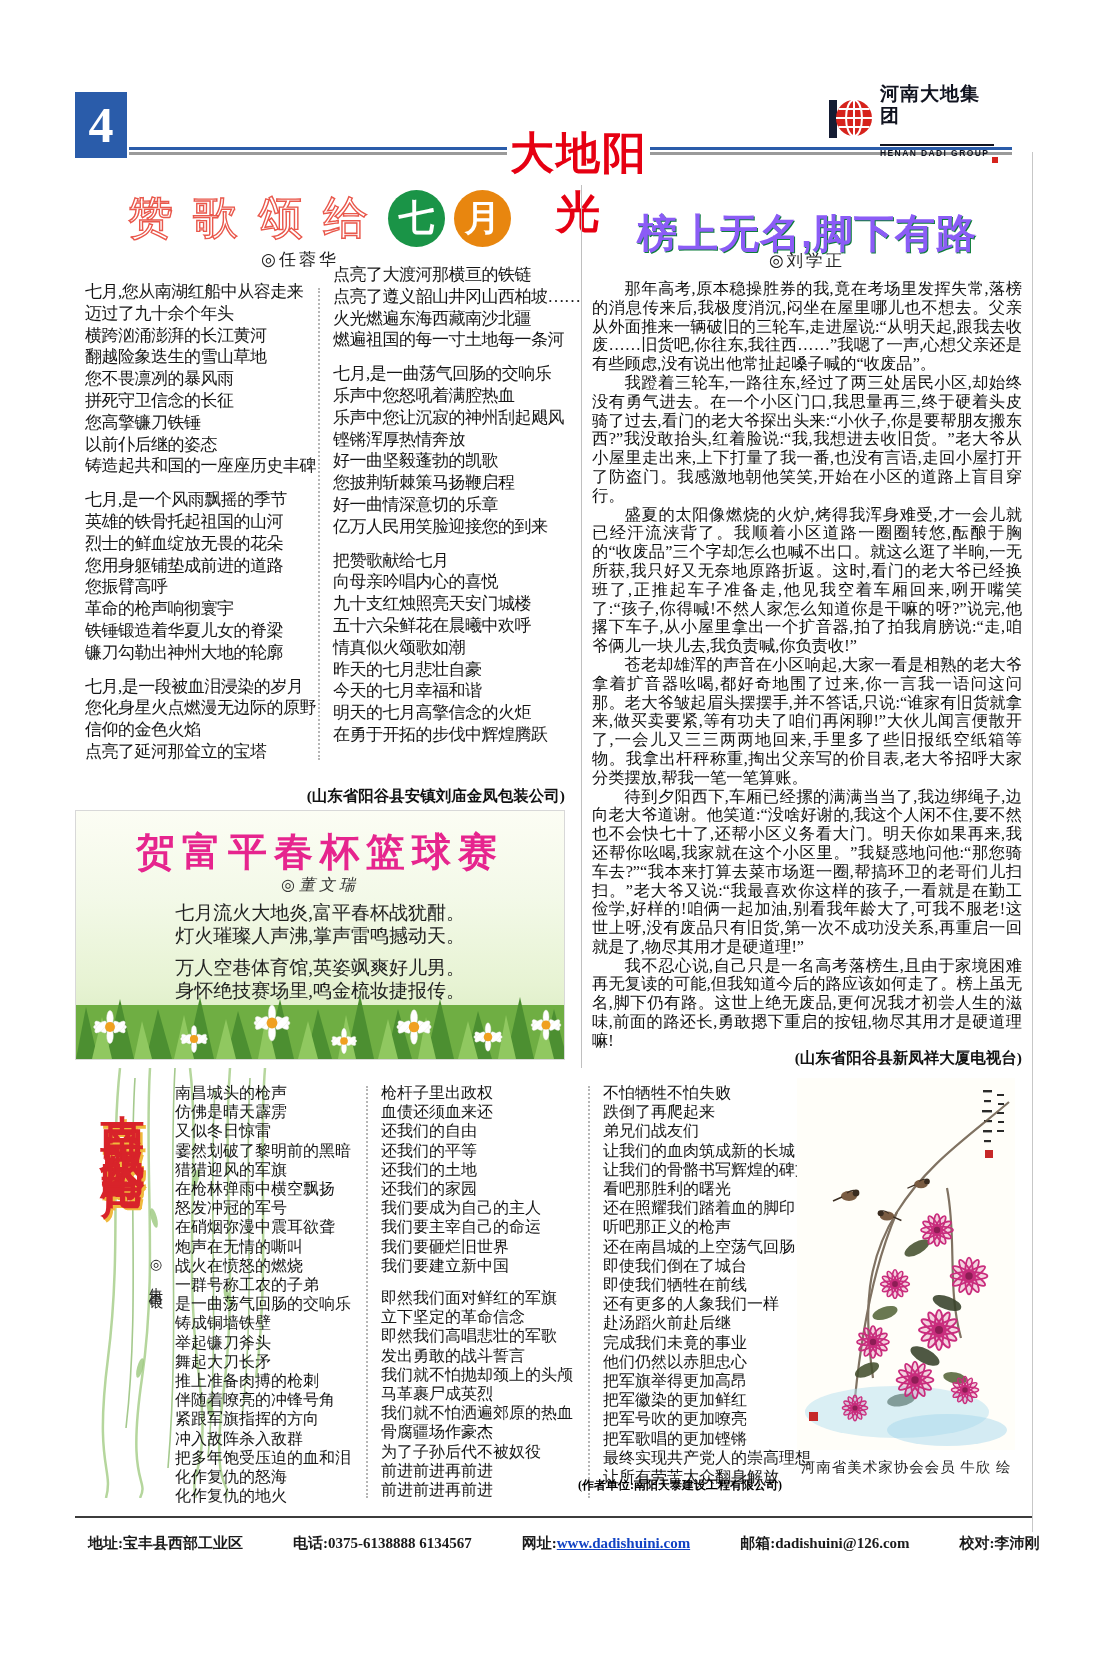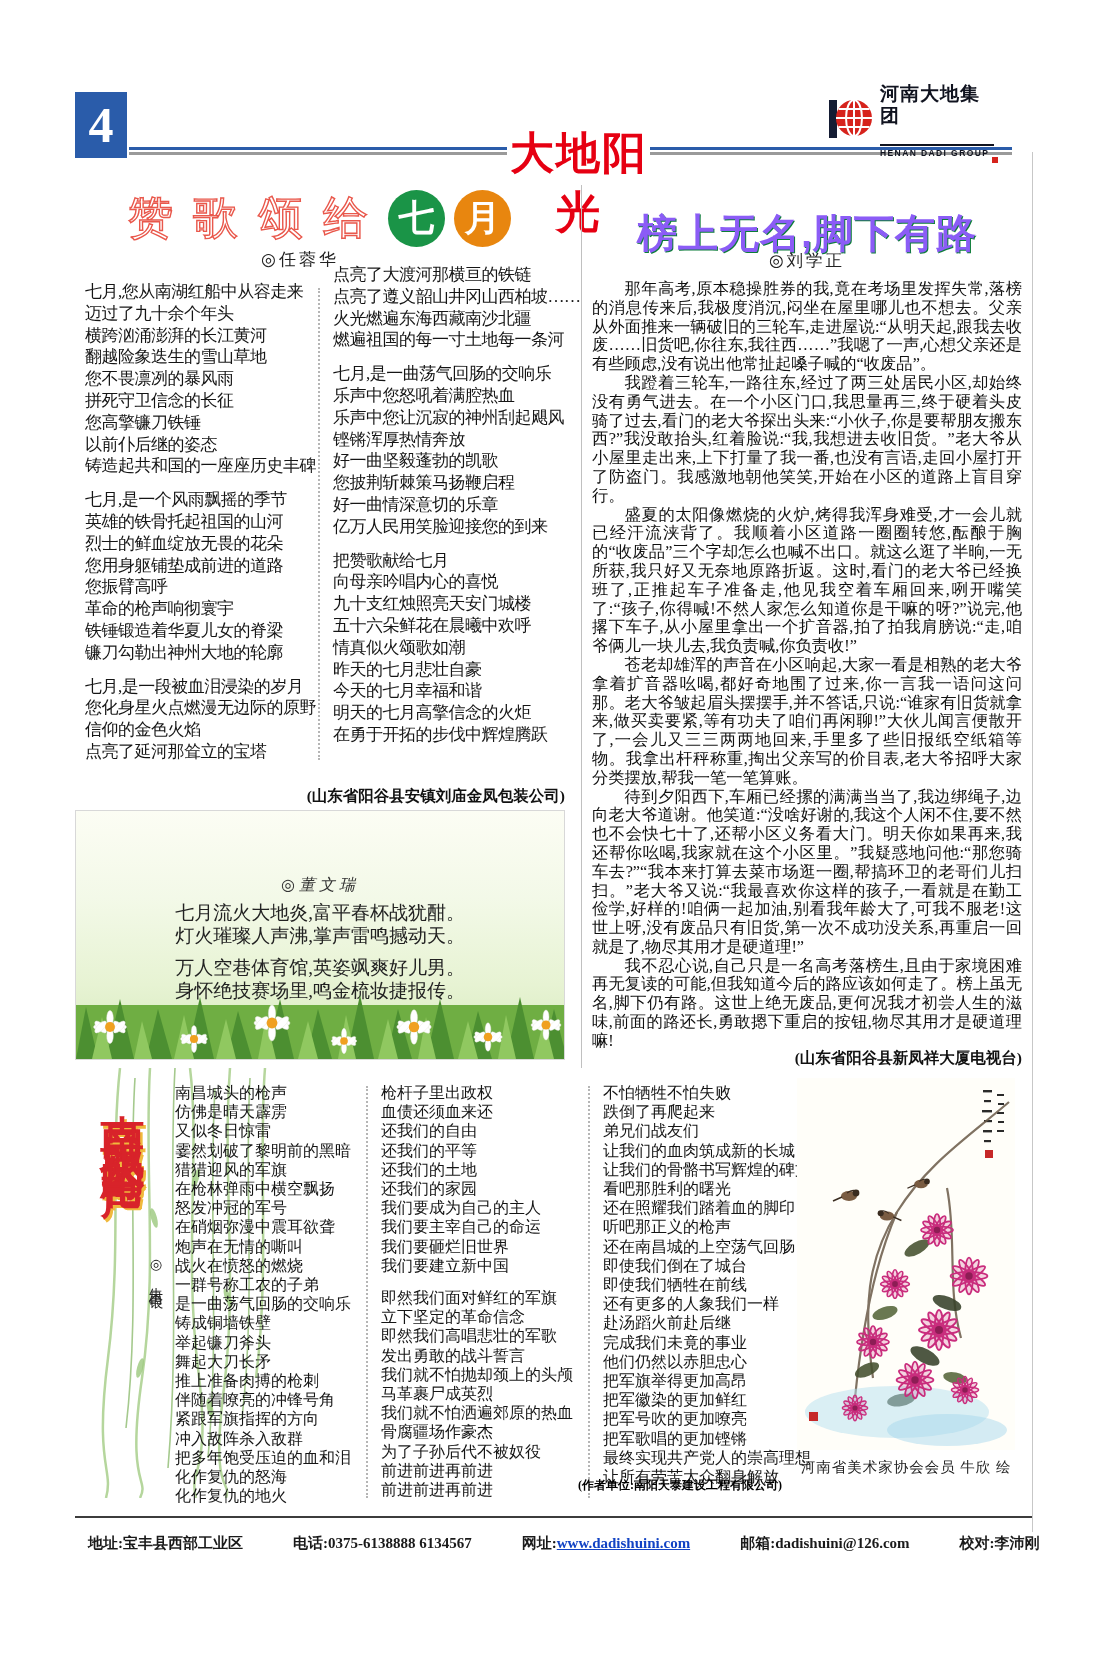--- a/index.html
+++ b/index.html
@@ -197,20 +197,21 @@
     <div class="line">五十六朵鲜花在晨曦中欢呼</div>
     <div class="line">情真似火颂歌如潮</div>
     <div class="line">昨天的七月悲壮自豪</div>
     <div class="line">今天的七月幸福和谐</div>
     <div class="line">明天的七月高擎信念的火炬</div>
     <div class="line">在勇于开拓的步伐中辉煌腾跃</div>
   </div>
 <div class="abs jp-attr">(山东省阳谷县安镇刘庙金凤包装公司)</div>
 
 <div class="abs bk-box">
+  <div class="bk-title">贺富平春杯篮球赛</div>
   <div class="bk-author">◎董文瑞</div>
   <div class="bk-lines">
       <div class="line">七月流火大地炎,富平春杯战犹酣。</div>
       <div class="line">灯火璀璨人声沸,掌声雷鸣撼动天。</div>
       <div class="blank" style="font-size: 1px;">&nbsp;</div>
       <div class="line">万人空巷体育馆,英姿飒爽好儿男。</div>
       <div class="line">身怀绝技赛场里,鸣金梳妆捷报传。</div>
     </div>
   <div class="bk-strip">
     <svg width="488" height="72" viewBox="0 0 488 72" preserveAspectRatio="none">

